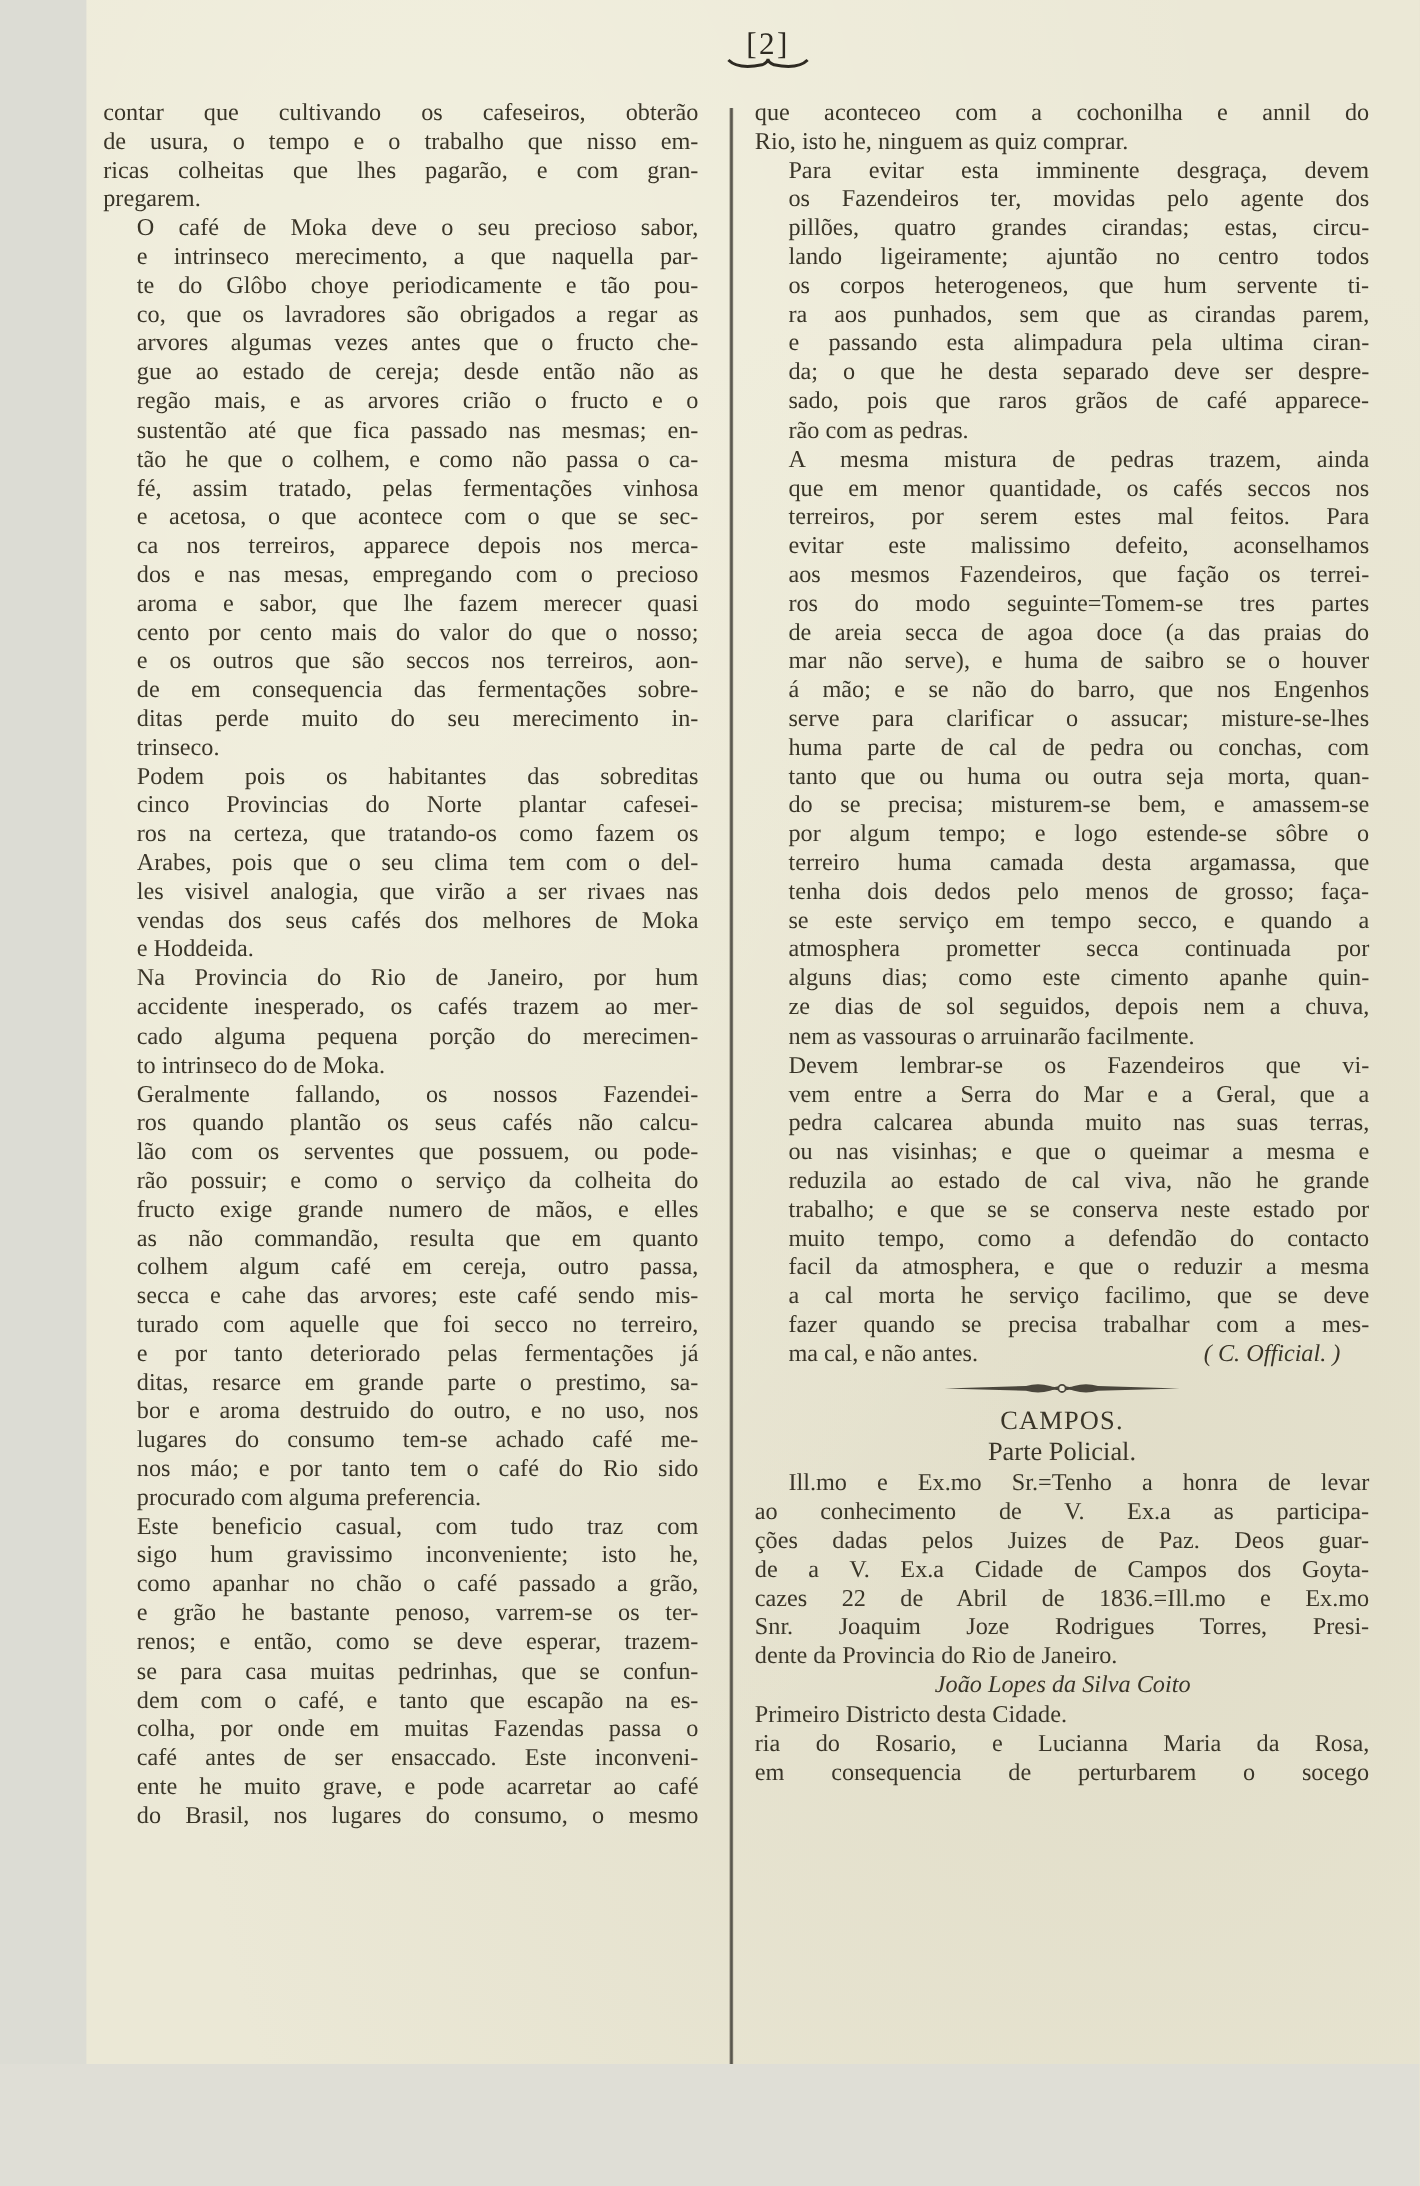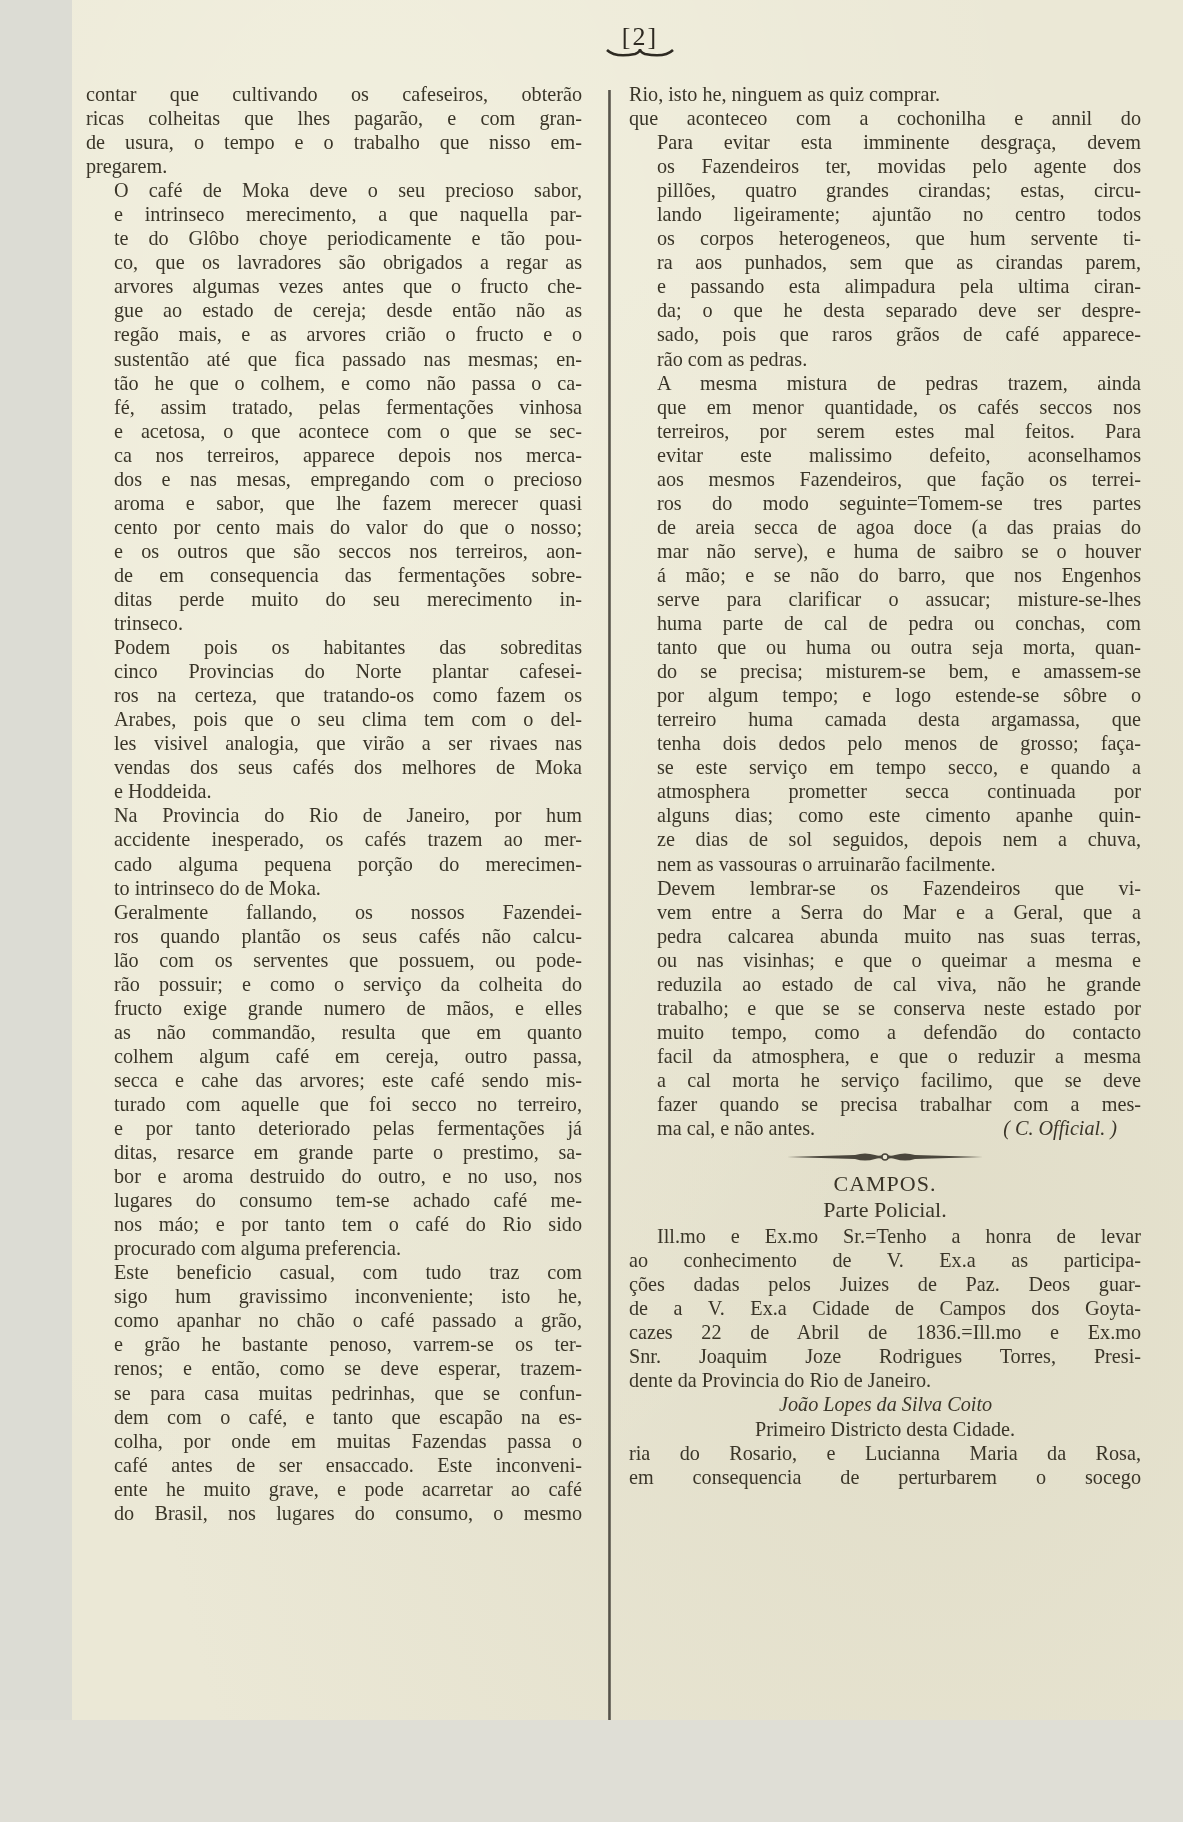--- a/index.html
+++ b/index.html
@@ -50,21 +50,21 @@
   .line.last { text-align-last:left; }
   .heading {
     display:block; text-align:center; font-size:22px; letter-spacing:1px;
     margin:4px 0 2px; color:#3a3528;
   }
   .subheading {
     display:block; text-align:center; font-size:22px;
     margin:0 0 2px;
   }
   .signature { display:block; font-style:italic; padding-left:150px; }
-  .district { display:block; text-align:center; }
+  .district { display:block; }
   .source { font-style:italic; float:right; margin-right:24px; }
   .ornament { display:block; margin:10px auto 8px; width:200px; height:14px; }
 </style>
 </head>
 <body>
 
 <div class="page">
   <div class="left-margin"></div>
   <div class="bottom-margin"></div>
 
@@ -73,22 +73,22 @@
     <svg class="brace" viewBox="0 0 70 12">
       <path d="M2 2 Q10 10 30 6 Q35 4 35 1 Q35 4 40 6 Q60 10 68 2" stroke="#2e2a22" stroke-width="2.5" fill="none"></path>
     </svg>
   </div>
 
   <div class="column-rule"></div>
 
   <div class="column col-left" id="left-col">
       <div class="para">
         <span class="line">contar que cultivando os cafeseiros, obterão</span>
+        <span class="line">de usura, o tempo e o trabalho que nisso em-</span>
         <span class="line">ricas colheitas que lhes pagarão, e com gran-</span>
-        <span class="line">de usura, o tempo e o trabalho que nisso em-</span>
         <span class="line last">pregarem.</span>
       </div>
       <div class="para indent">
         <span class="line" style="text-indent: 28px;">O café de Moka deve o seu precioso sabor,</span>
         <span class="line">e intrinseco merecimento, a que naquella par-</span>
         <span class="line">te do Glôbo choye periodicamente e tão pou-</span>
         <span class="line">co, que os lavradores são obrigados a regar as</span>
         <span class="line">arvores algumas vezes antes que o fructo che-</span>
         <span class="line">gue ao estado de cereja; desde então não as</span>
         <span class="line">regão mais, e as arvores crião o fructo e o</span>
@@ -148,22 +148,22 @@
         <span class="line">colha, por onde em muitas Fazendas passa o</span>
         <span class="line">café antes de ser ensaccado. Este inconveni-</span>
         <span class="line">ente he muito grave, e pode acarretar ao café</span>
         <span class="line">do Brasil, nos lugares do consumo, o mesmo</span>
       </div>
     </div>
 
   <div class="column col-right">
     <div id="right-article">
         <div class="para">
+          <span class="line">que aconteceo com a cochonilha e annil do</span>
           <span class="line last">Rio, isto he, ninguem as quiz comprar.</span>
-          <span class="line">que aconteceo com a cochonilha e annil do</span>
         </div>
         <div class="para indent">
           <span class="line" style="text-indent: 28px;">Para evitar esta imminente desgraça, devem</span>
           <span class="line">os Fazendeiros ter, movidas pelo agente dos</span>
           <span class="line">pillões, quatro grandes cirandas; estas, circu-</span>
           <span class="line">lando ligeiramente; ajuntão no centro todos</span>
           <span class="line">os corpos heterogeneos, que hum servente ti-</span>
           <span class="line">ra aos punhados, sem que as cirandas parem,</span>
           <span class="line">e passando esta alimpadura pela ultima ciran-</span>
           <span class="line">da; o que he desta separado deve ser despre-</span>

